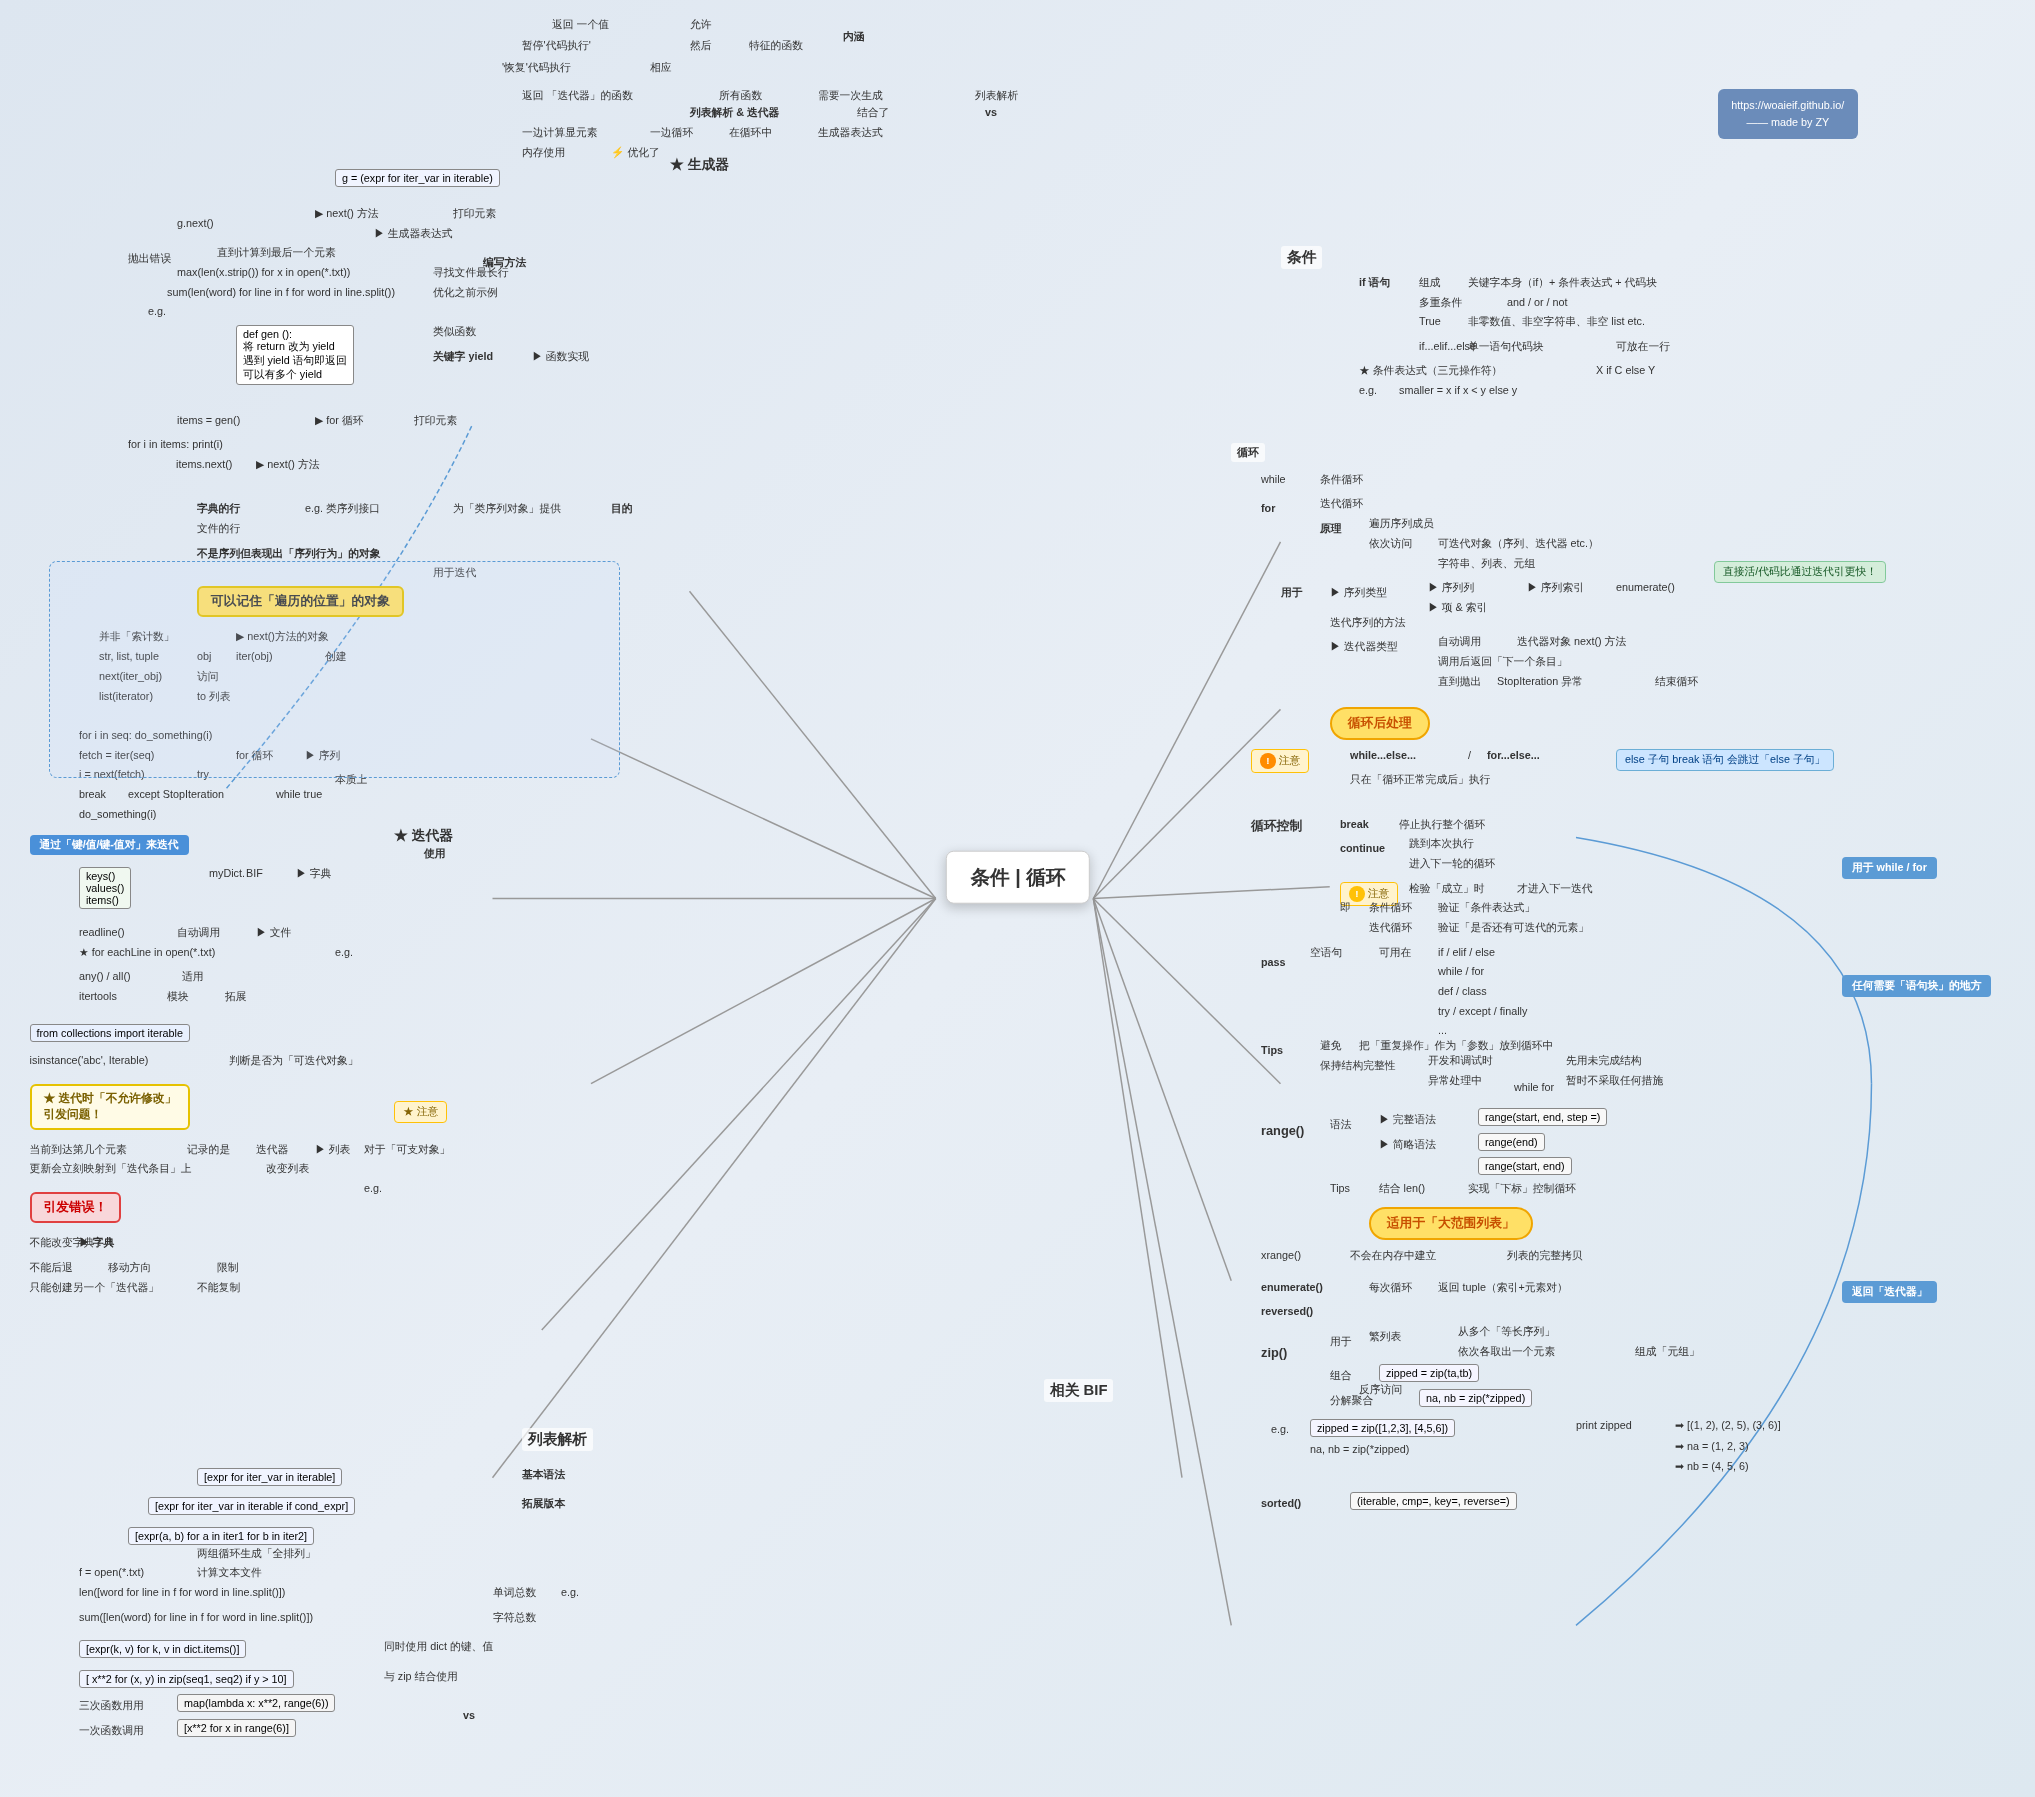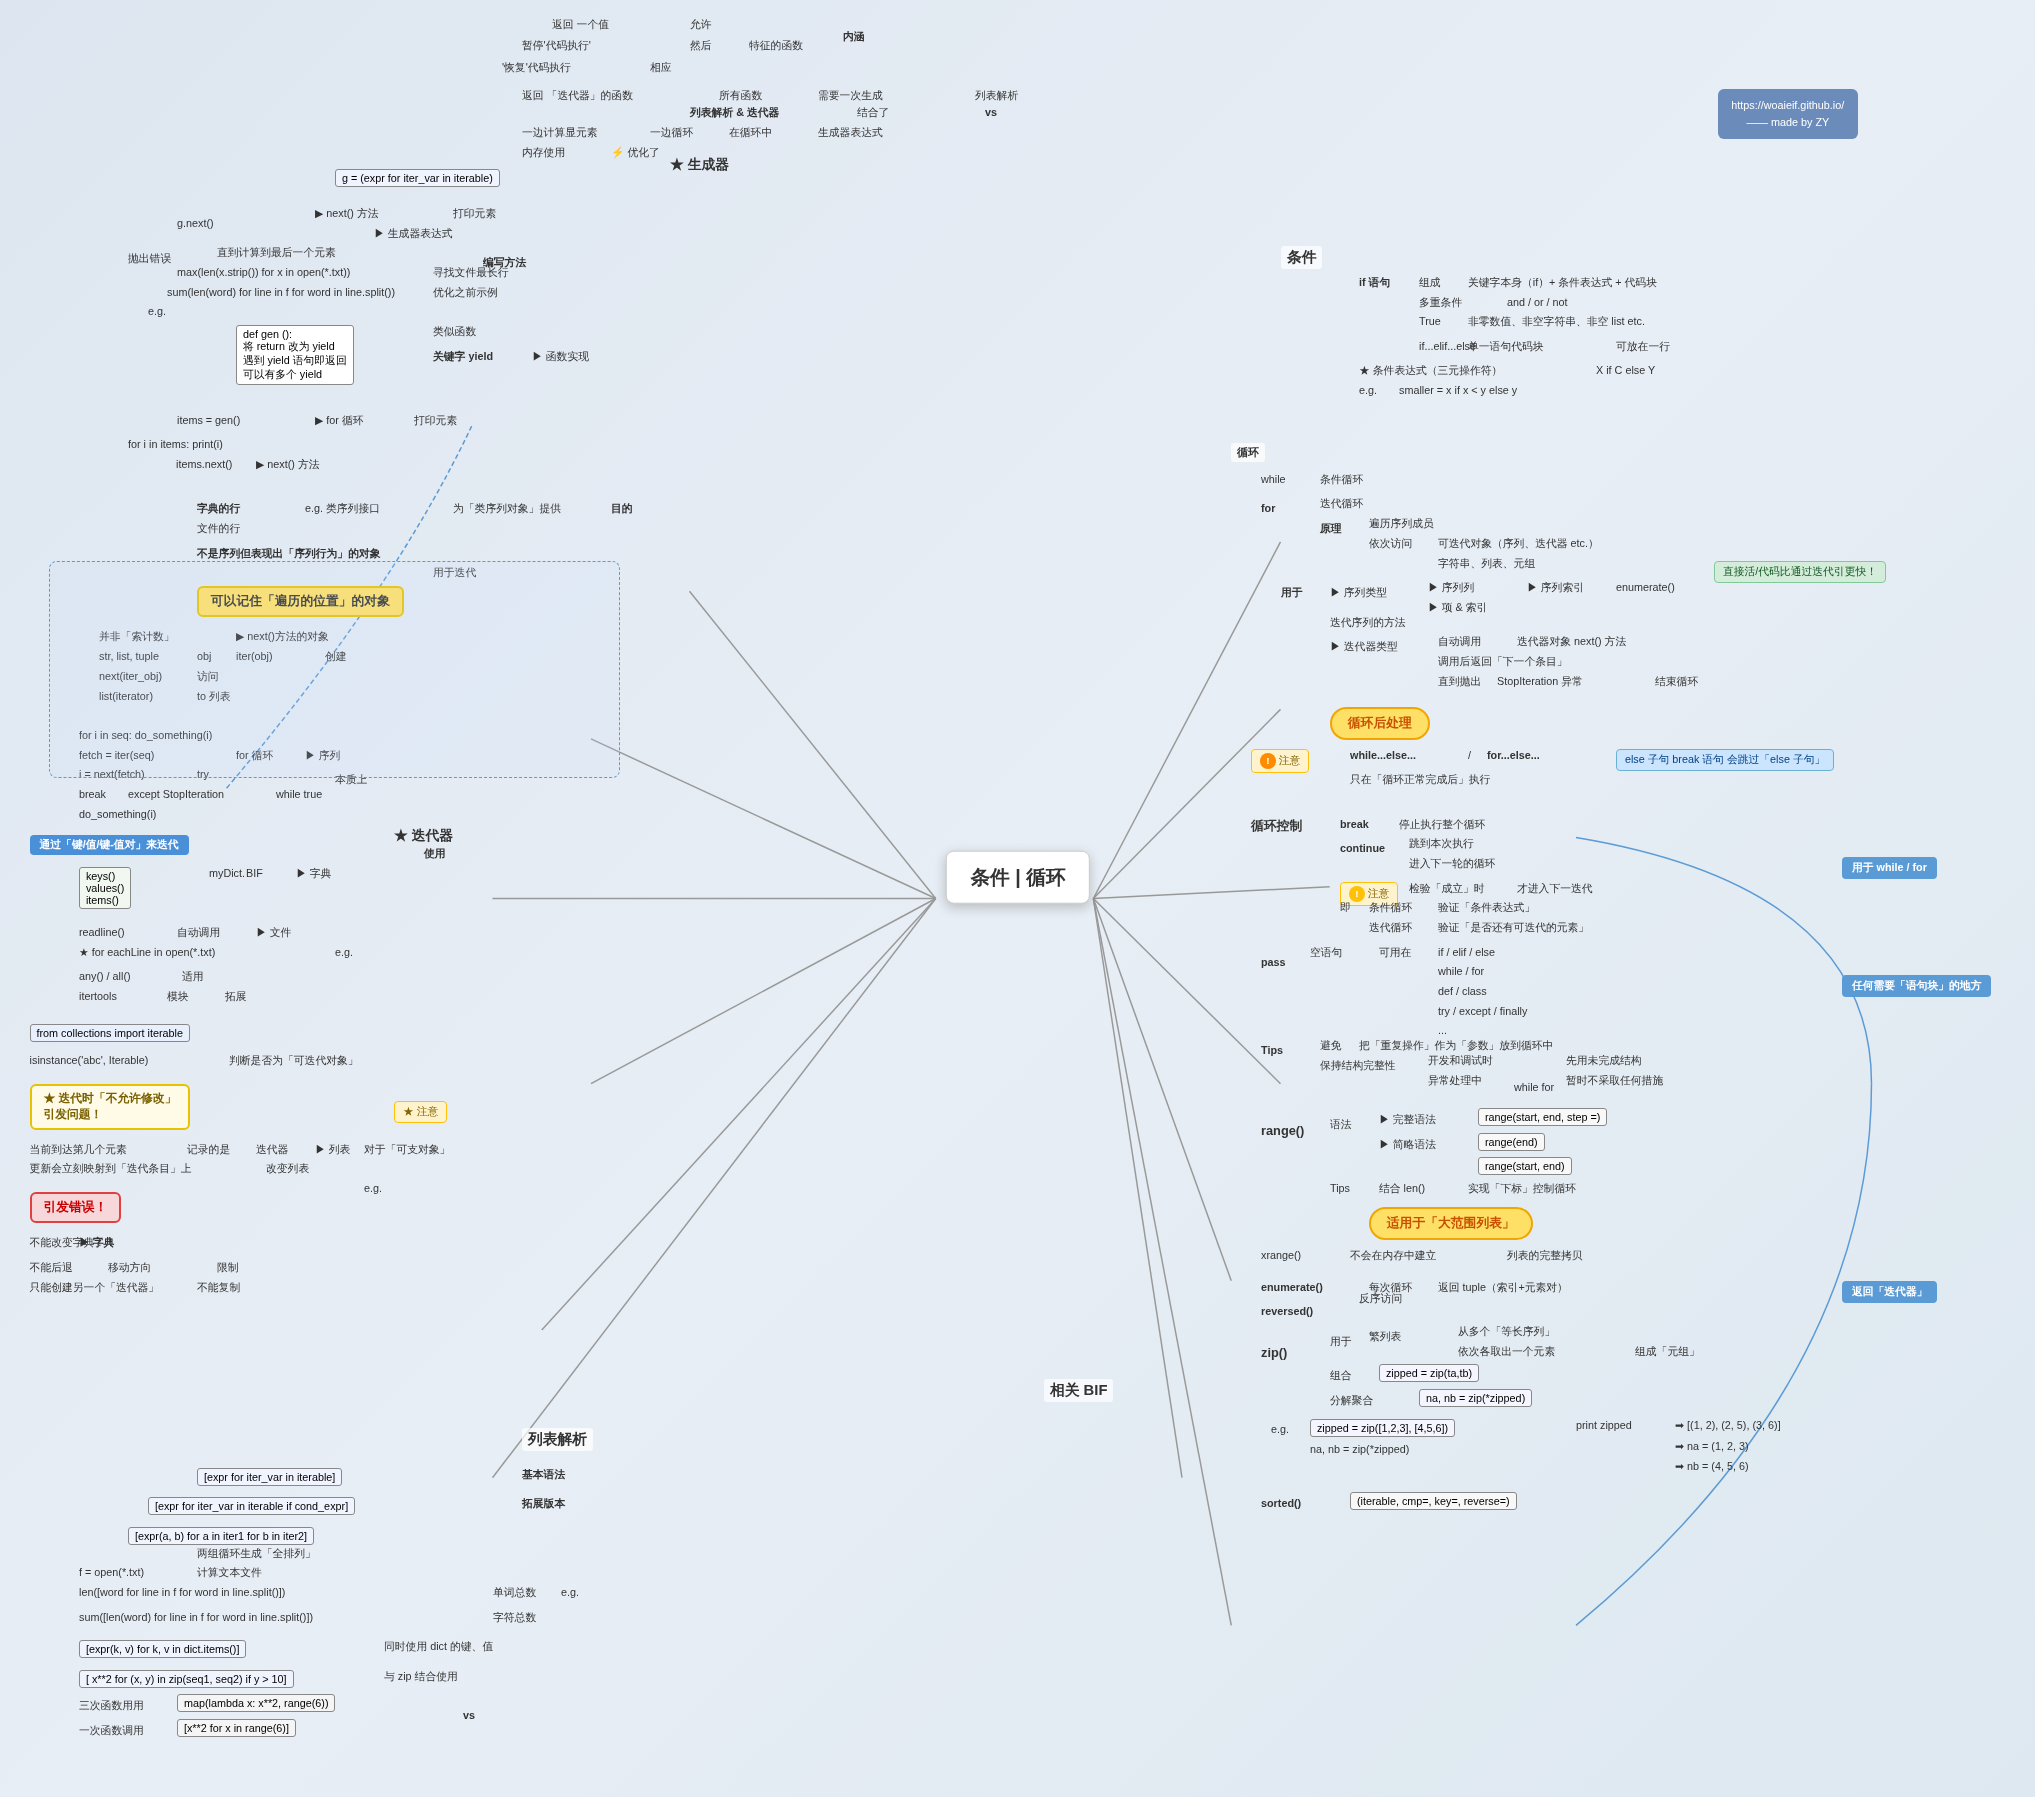--- a/index.html
+++ b/index.html
@@ -659,21 +659,21 @@
 
     <div class="t" style="left:1261px; top:1249px;">xrange()</div>
     <div class="t" style="left:1350px; top:1249px;">不会在内存中建立</div>
     <div class="t" style="left:1507px; top:1249px;">列表的完整拷贝</div>
 
     <div class="t-bold" style="left:1261px; top:1281px;">enumerate()</div>
     <div class="t" style="left:1369px; top:1281px;">每次循环</div>
     <div class="t" style="left:1438px; top:1281px;">返回 tuple（索引+元素对）</div>
 
     <div class="t-bold" style="left:1261px; top:1305px;">reversed()</div>
-    <div class="t" style="left:1359px; top:1292px;">反序访问</div>
+    <div class="t" style="left:1359px; top:1383px;">反序访问</div>
 
     <div class="blue-right-label" style="left:1842px; top:1281px;">
       返回「迭代器」
     </div>
 
     <div class="t-bold" style="left:1261px; top:1345px; font-size:12.8px;">zip()</div>
     <div class="t" style="left:1330px; top:1335px;">用于</div>
     <div class="t" style="left:1369px; top:1330px;">繁列表</div>
     <div class="t" style="left:1458px; top:1325px;">从多个「等长序列」</div>
     <div class="t" style="left:1458px; top:1345px;">依次各取出一个元素</div>

